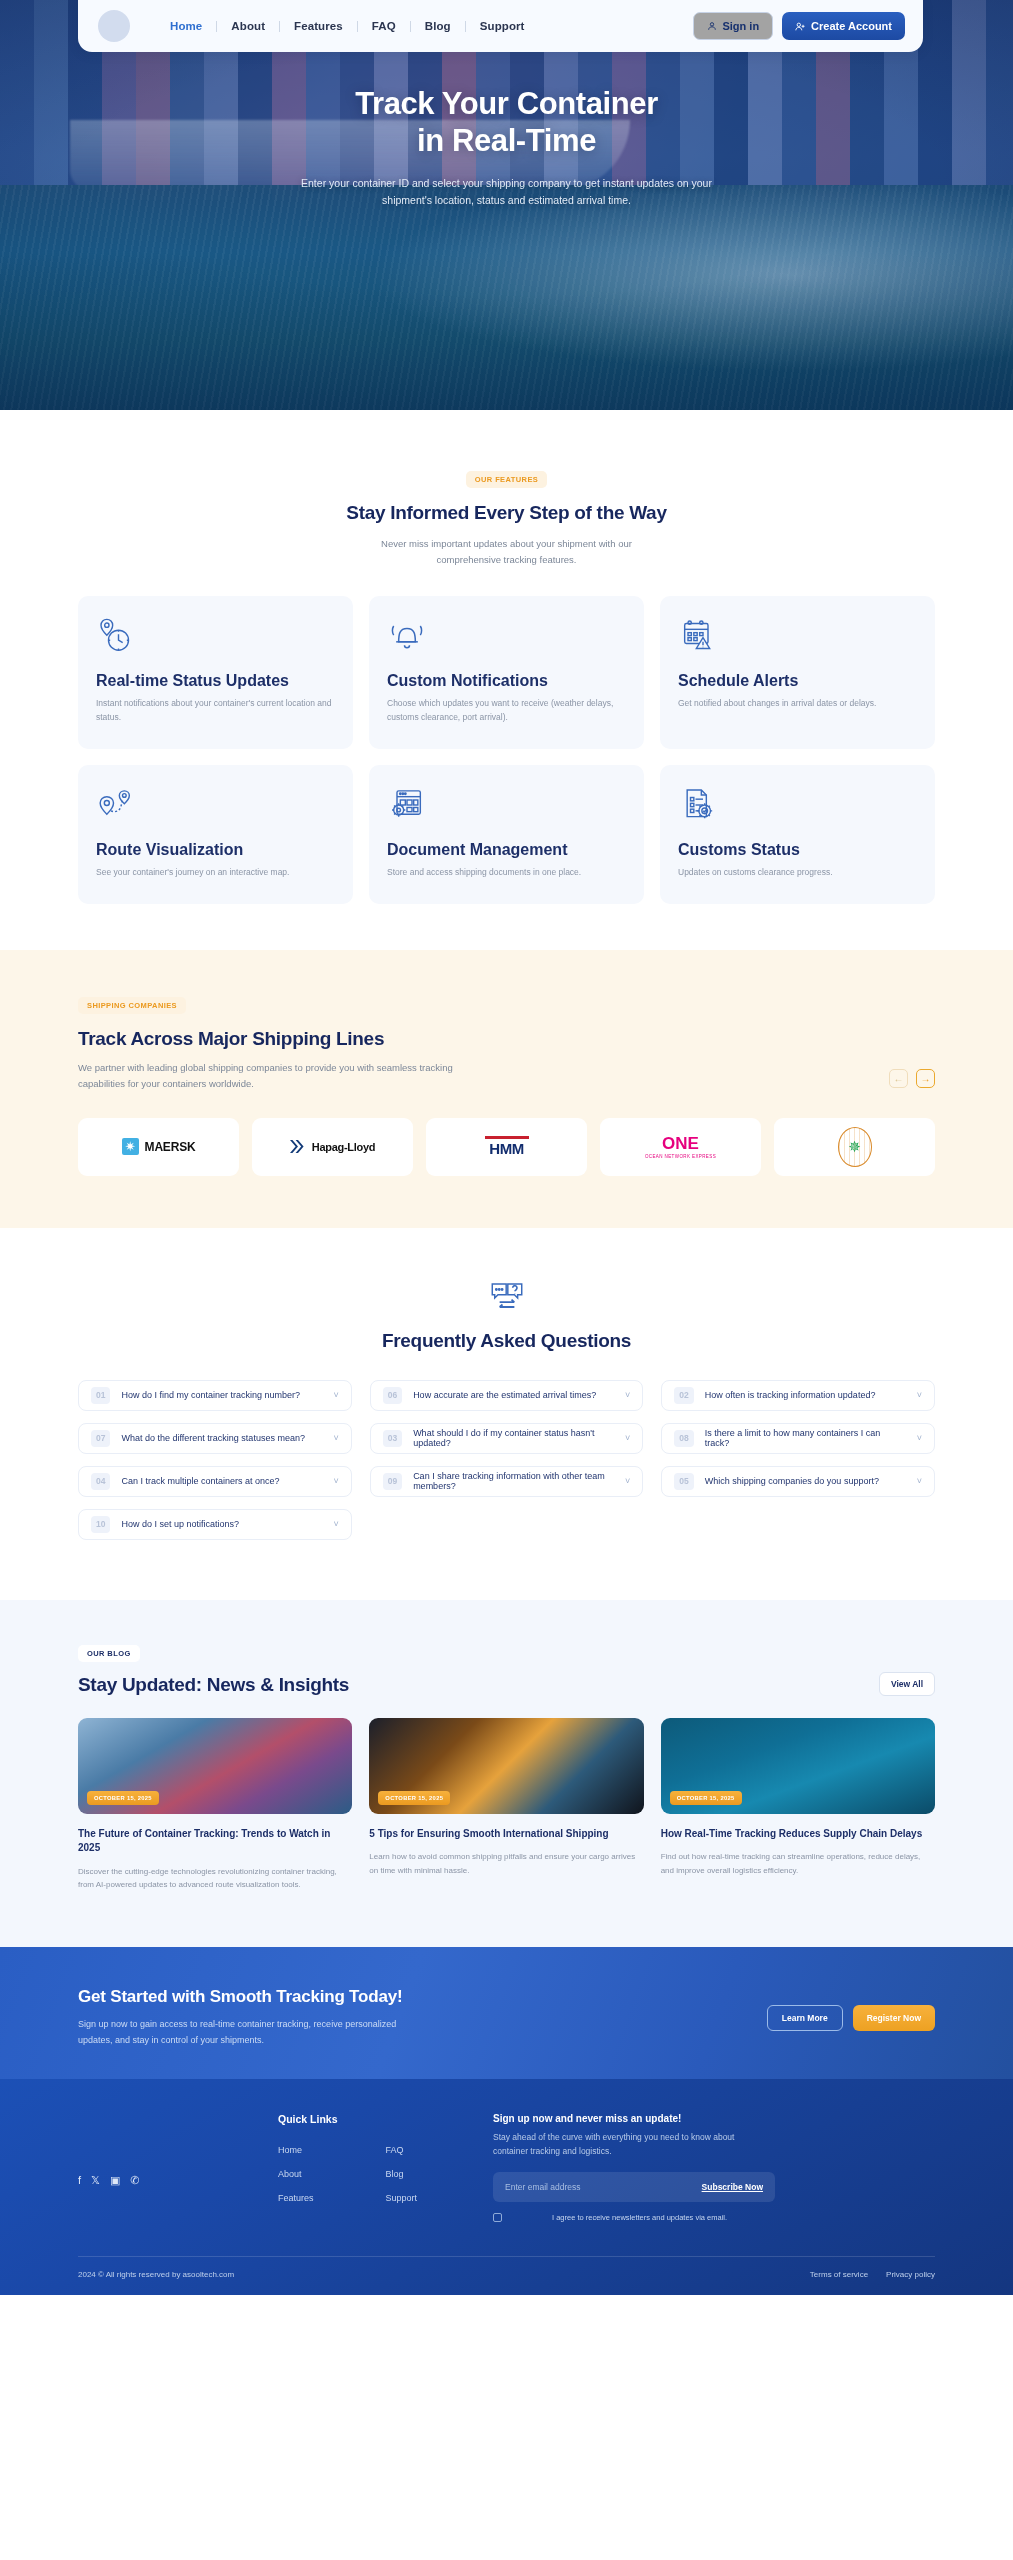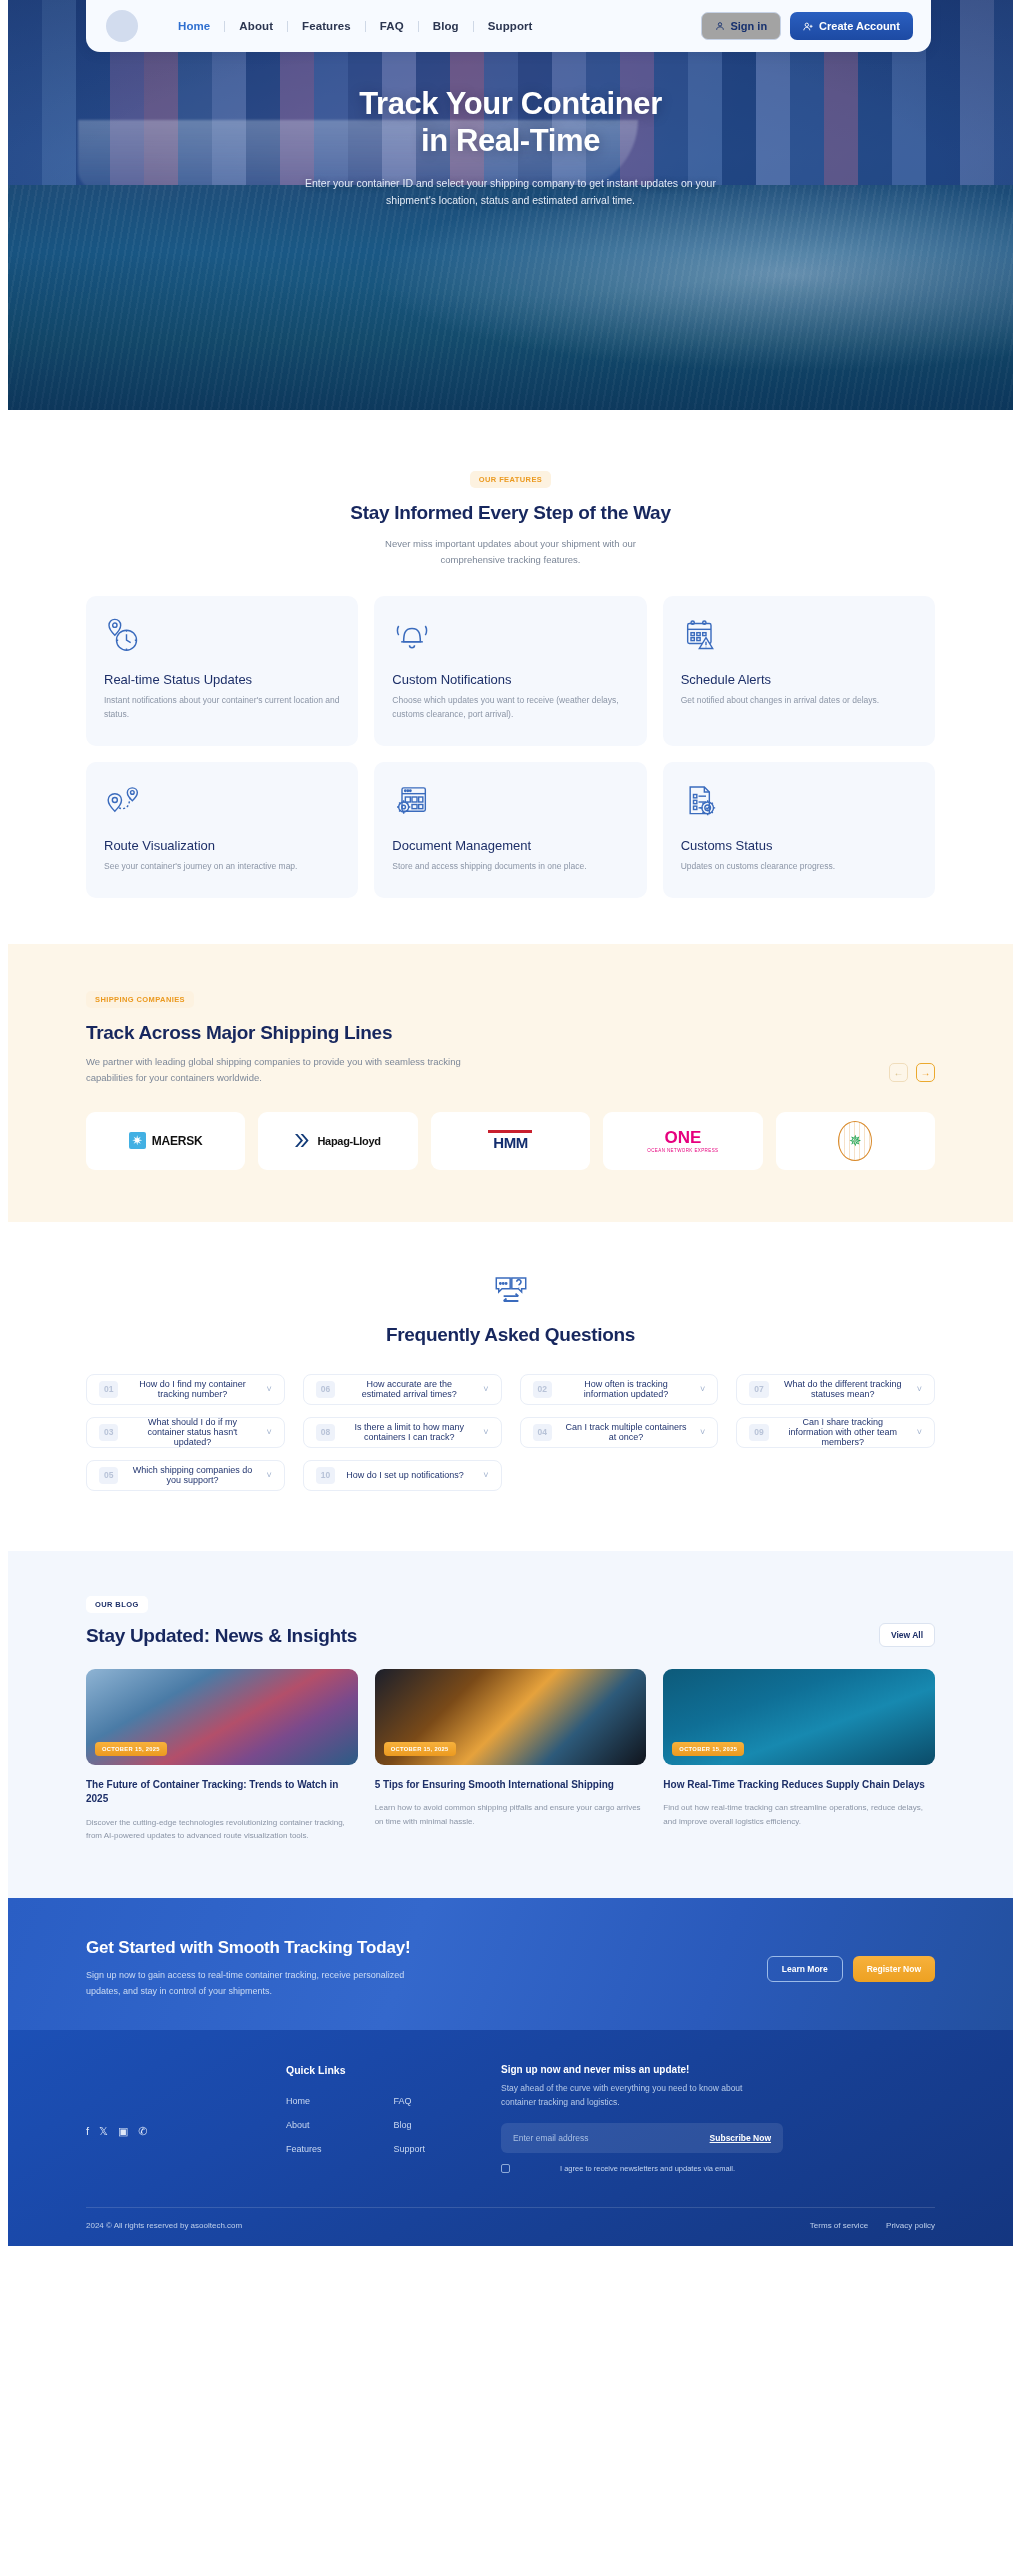--- a/index.html
+++ b/index.html
@@ -3,21 +3,21 @@
 <meta charset="utf-8">
 <style>
   * { box-sizing: border-box; margin: 0; padding: 0; }
   body {
     width: 1013px;
     font-family: "Liberation Sans", sans-serif;
     background: #ffffff;
     color: #1b2a5b;
     -webkit-font-smoothing: antialiased;
   }
-  .page { width: 1013px; position: relative; overflow: hidden; padding-left: 8px; }
+  .page { width: 1013px; position: relative; overflow: hidden; }
 
   
   .hero {
     position: relative;
     height: 410px;
     background:
       linear-gradient(180deg, rgba(10,40,105,0.72) 0%, rgba(18,60,130,0.55) 38%, rgba(12,58,120,0.72) 62%, rgba(14,70,130,0.85) 100%),
       linear-gradient(120deg,#123a78 0%, #2a4d86 18%, #5b5f93 30%, #7b5f8e 40%, #4a5f9a 52%, #1d4f8c 64%, #0f3d78 80%, #0b2d62 100%);
     overflow: hidden;
   }
@@ -133,21 +133,21 @@
   .features{ padding:58px 78px 46px; text-align:center; }
   .features .sec-sub{ width:300px; margin:12px auto 0; }
   .feat-grid{
     display:grid; grid-template-columns:repeat(3,1fr); gap:16px;
     margin-top:28px; text-align:left;
   }
   .feat-card{
     background:#f5f8fd; border-radius:10px; padding:20px 18px 24px; min-height:125px;
   }
   .feat-icon{ height:42px; margin-bottom:14px; }
-  .feat-title{ font-size:13px; font-weight:400; color:#1d2f68; margin-bottom:7px; }
+  .feat-title{ font-size:16px; font-weight:700; color:#1d2f68; margin-bottom:7px; }
   .feat-desc{ font-size:8.5px; line-height:1.62; color:#8b95a6; }
 
   
   .lines{ background:#fdf6e9; padding:44px 78px 52px; }
   .lines-head{ display:flex; align-items:flex-end; justify-content:space-between; }
   .lines .sec-title{ margin:14px 0 10px; }
   .lines .sec-sub{ width:400px; }
   .arrows{ display:flex; gap:8px; padding-bottom:4px; }
   .arrow-btn{
     width:19px;height:19px;border-radius:5px;border:1px solid #f0ddbb;background:#fdf6e9;
@@ -171,21 +171,21 @@
     border:1px solid #d98a2a;
     display:flex;align-items:center;justify-content:center;
     background:repeating-linear-gradient(90deg,rgba(217,138,42,.25) 0 1px, rgba(0,0,0,0) 1px 5px);
   }
   .eg-star{ color:#17a04a; font-size:15px; line-height:1; }
 
   
   .faq{ padding:52px 78px 60px; }
   .faq-head{ text-align:center; }
   .faq-icon{ margin-bottom:10px; }
-  .faq-grid{ display:grid; grid-template-columns:1fr 1fr 1fr 1fr; gap:12px 18px; margin-top:28px;text-align:center; }
+  .faq-grid{ display:grid; grid-template-columns:1fr 1fr 1fr; gap:12px 18px; margin-top:28px; }
   .faq-item{
     display:flex; align-items:center; gap:11px;
     border:1px solid #e9eef7; border-radius:8px; background:#fff;
     height:31px; padding:0 12px; cursor:pointer;
   }
   .faq-num{
     font-size:8.5px; font-weight:700; color:#b8c3d8;
     background:#eef2fa; border-radius:4px; padding:4px 5px; line-height:1;
   }
   .faq-q{ font-size:9px; color:#22356f; font-weight:400; }

